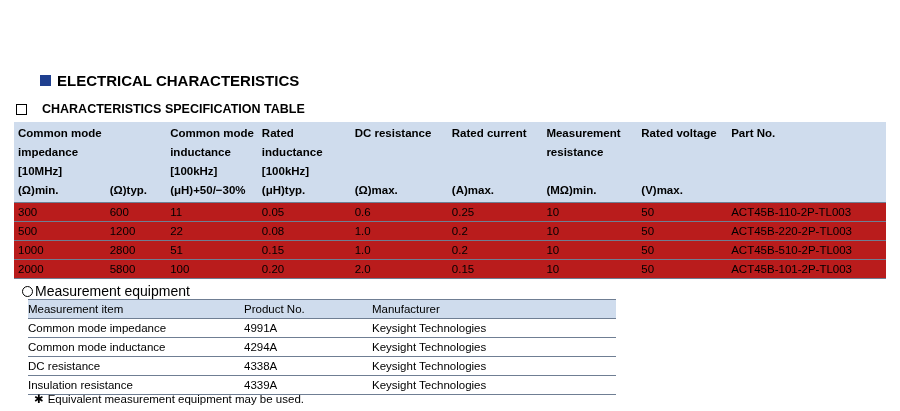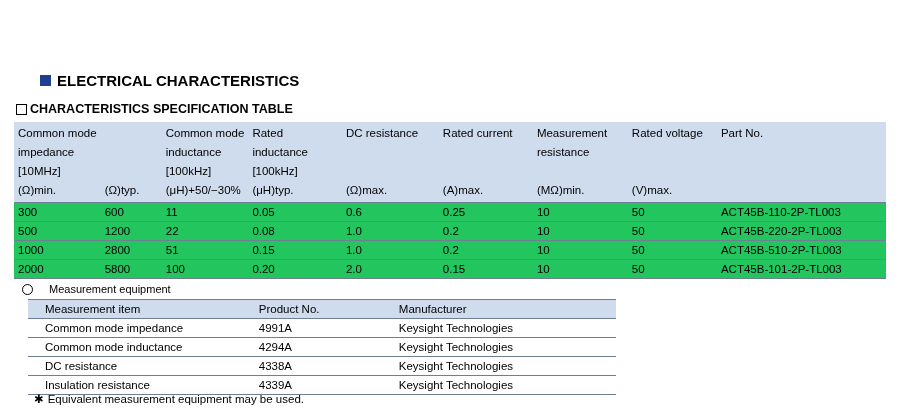--- a/index.html
+++ b/index.html
@@ -46,21 +46,21 @@
     background: #1f3f8f;
   }
   .sub-head {
     position: absolute;
     left: 16px;
     top: 102px;
     font-size: 12.5px;
     font-weight: bold;
     display: flex;
     align-items: center;
-    gap: 3px;
+    gap: 15px;
   }
   .sq-hollow {
     display: inline-block;
     width: 9px;
     height: 9px;
     border: 1.4px solid #000;
     background: #fff;
   }
 
   
@@ -70,37 +70,37 @@
     top: 122px;
     width: 872px;
   }
   table.spec {
     border-collapse: collapse;
     width: 872px;
     font-size: 11.5px;
   }
   table.spec thead td {
     background: #cfdced;
-    font-weight: normal;
+    font-weight: bold;
     vertical-align: top;
     padding: 2px 4px 2px 4px;
     line-height: 15px;
     border: none;
   }
   table.spec thead tr.hdr-top td {
     padding-top: 4px;
   }
   table.spec thead tr.hdr-bottom td {
     padding-bottom: 4px;
   }
   table.spec tbody td {
     border-top: 1px solid #6f7e93;
     padding: 2px 4px;
     line-height: 14px;
-    background: #22c55e;
+    background: #b91c1c;
   }
   table.spec tbody tr:last-child td {
     border-bottom: 1px solid #6f7e93;
   }
   .col0 { width: 62px; }
   .col1 { width: 62px; }
   .col2 { width: 60px; }
   .col3 { width: 100px; }
   .col4 { width: 97px; }
   .col5 { width: 94px; }
@@ -110,24 +110,24 @@
 
   .hdr-line {
     white-space: nowrap;
   }
 
   
   .meq-label {
     position: absolute;
     left: 22px;
     top: 283px;
-    font-size: 11px;
+    font-size: 14px;
     display: flex;
     align-items: center;
-    gap: 16px;
+    gap: 2px;
   }
   .circ {
     display: inline-block;
     width: 9px;
     height: 9px;
     border: 1.3px solid #000;
     border-radius: 50%;
     background: #fff;
   }
   .meq-wrap {
@@ -135,21 +135,21 @@
     left: 28px;
     top: 299px;
     width: 588px;
   }
   table.meq {
     border-collapse: collapse;
     width: 588px;
     font-size: 11.5px;
   }
   table.meq td {
-    padding: 2px 17px;
+    padding: 2px 0;
     line-height: 14px;
     border-top: 1px solid #6f7e93;
   }
   table.meq thead td {
     background: #cfdced;
     border-top: 1px solid #6f7e93;
     border-bottom: none;
   }
   table.meq tbody tr:last-child td {
     border-bottom: 1px solid #6f7e93;

